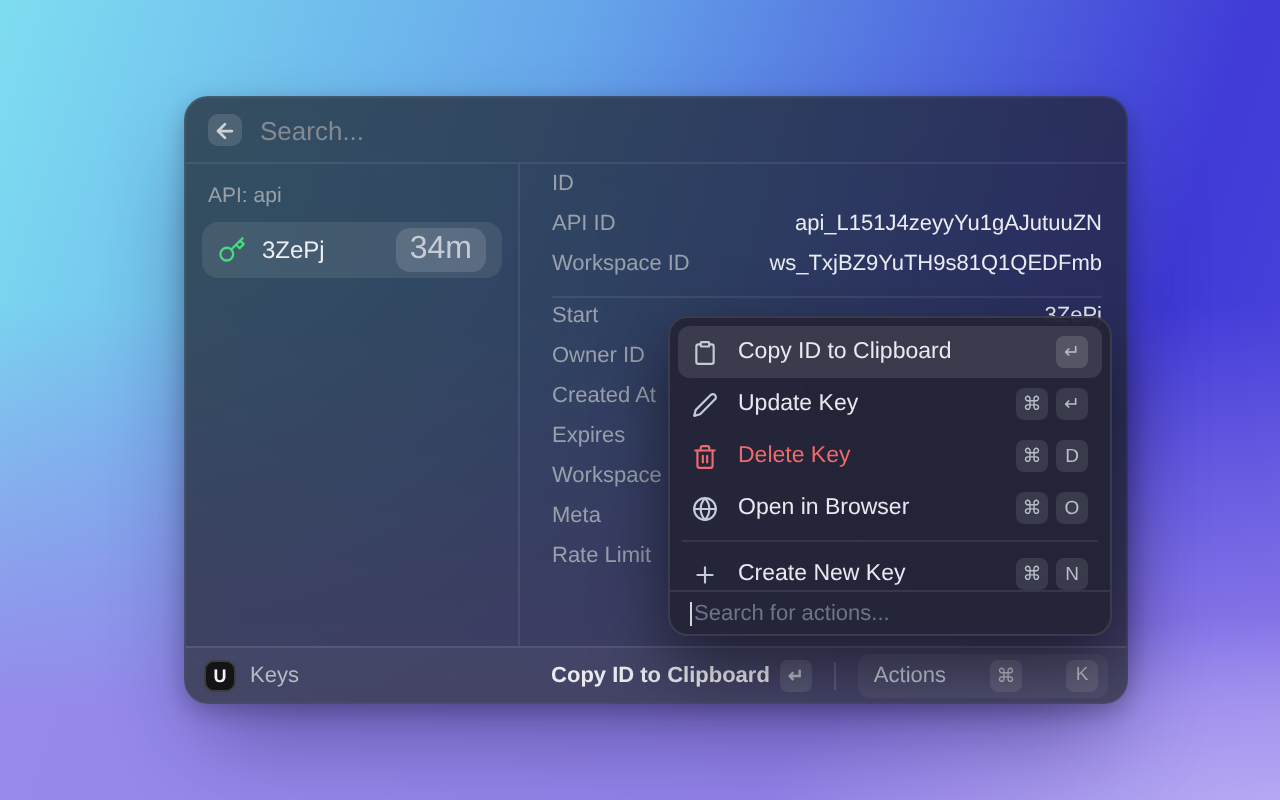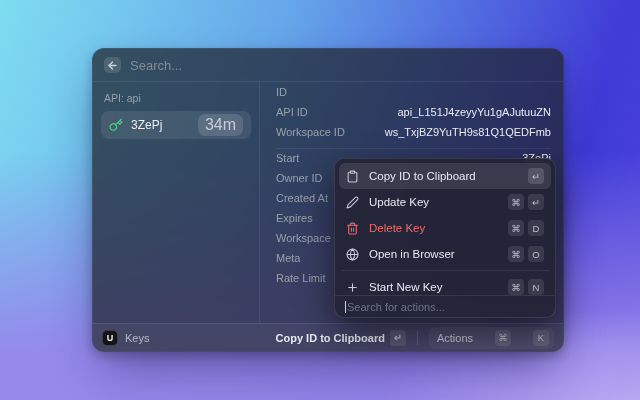--- a/index.html
+++ b/index.html
@@ -300,21 +300,21 @@
 
     <div class="m-divider"></div>
 
     <div class="menu-item">
       <span class="mi-icon">
         <svg width="13" height="13" viewBox="0 0 24 24" fill="none" stroke="currentColor" stroke-width="2" stroke-linecap="round" stroke-linejoin="round">
           <path d="M12 5v14"></path>
             <path d="M5 12h14"></path>
         </svg>
       </span>
-      <span class="mi-label">Start New Key</span>
+      <span class="mi-label">Create New Key</span>
       <span class="mi-keys">
         <kbd>⌘</kbd>
         <kbd>N</kbd>
       </span>
     </div>
   </div>
 
   <div class="menu-search">
     <span class="caret"></span>
     <span class="m-placeholder">Search for actions...</span>

